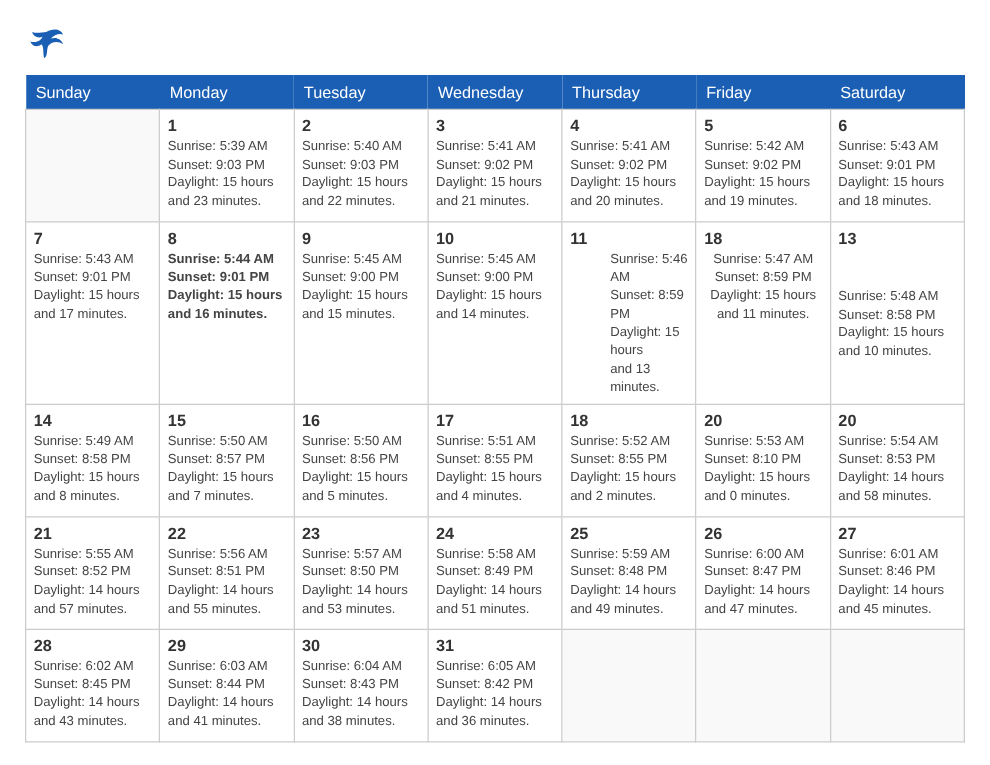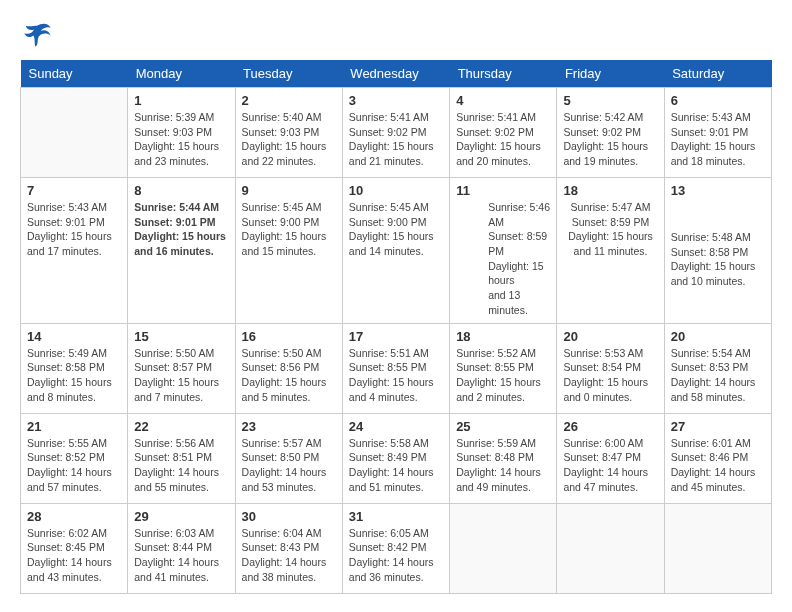--- a/index.html
+++ b/index.html
@@ -249,21 +249,21 @@
         <td>
           <div class="day-number">18</div>
           <div class="day-info" style="white-space: pre-line;">Sunrise: 5:52 AM
 Sunset: 8:55 PM
 Daylight: 15 hours
 and 2 minutes.</div>
         </td>
         <td>
           <div class="day-number">20</div>
           <div class="day-info" style="white-space: pre-line;">Sunrise: 5:53 AM
-Sunset: 8:54 PM
+Sunset: 8:10 PM
 Daylight: 15 hours
 and 0 minutes.</div>
         </td>
         <td>
           <div class="day-number">20</div>
           <div class="day-info" style="white-space: pre-line;">Sunrise: 5:54 AM
 Sunset: 8:53 PM
 Daylight: 14 hours
 and 58 minutes.</div>
         </td>

